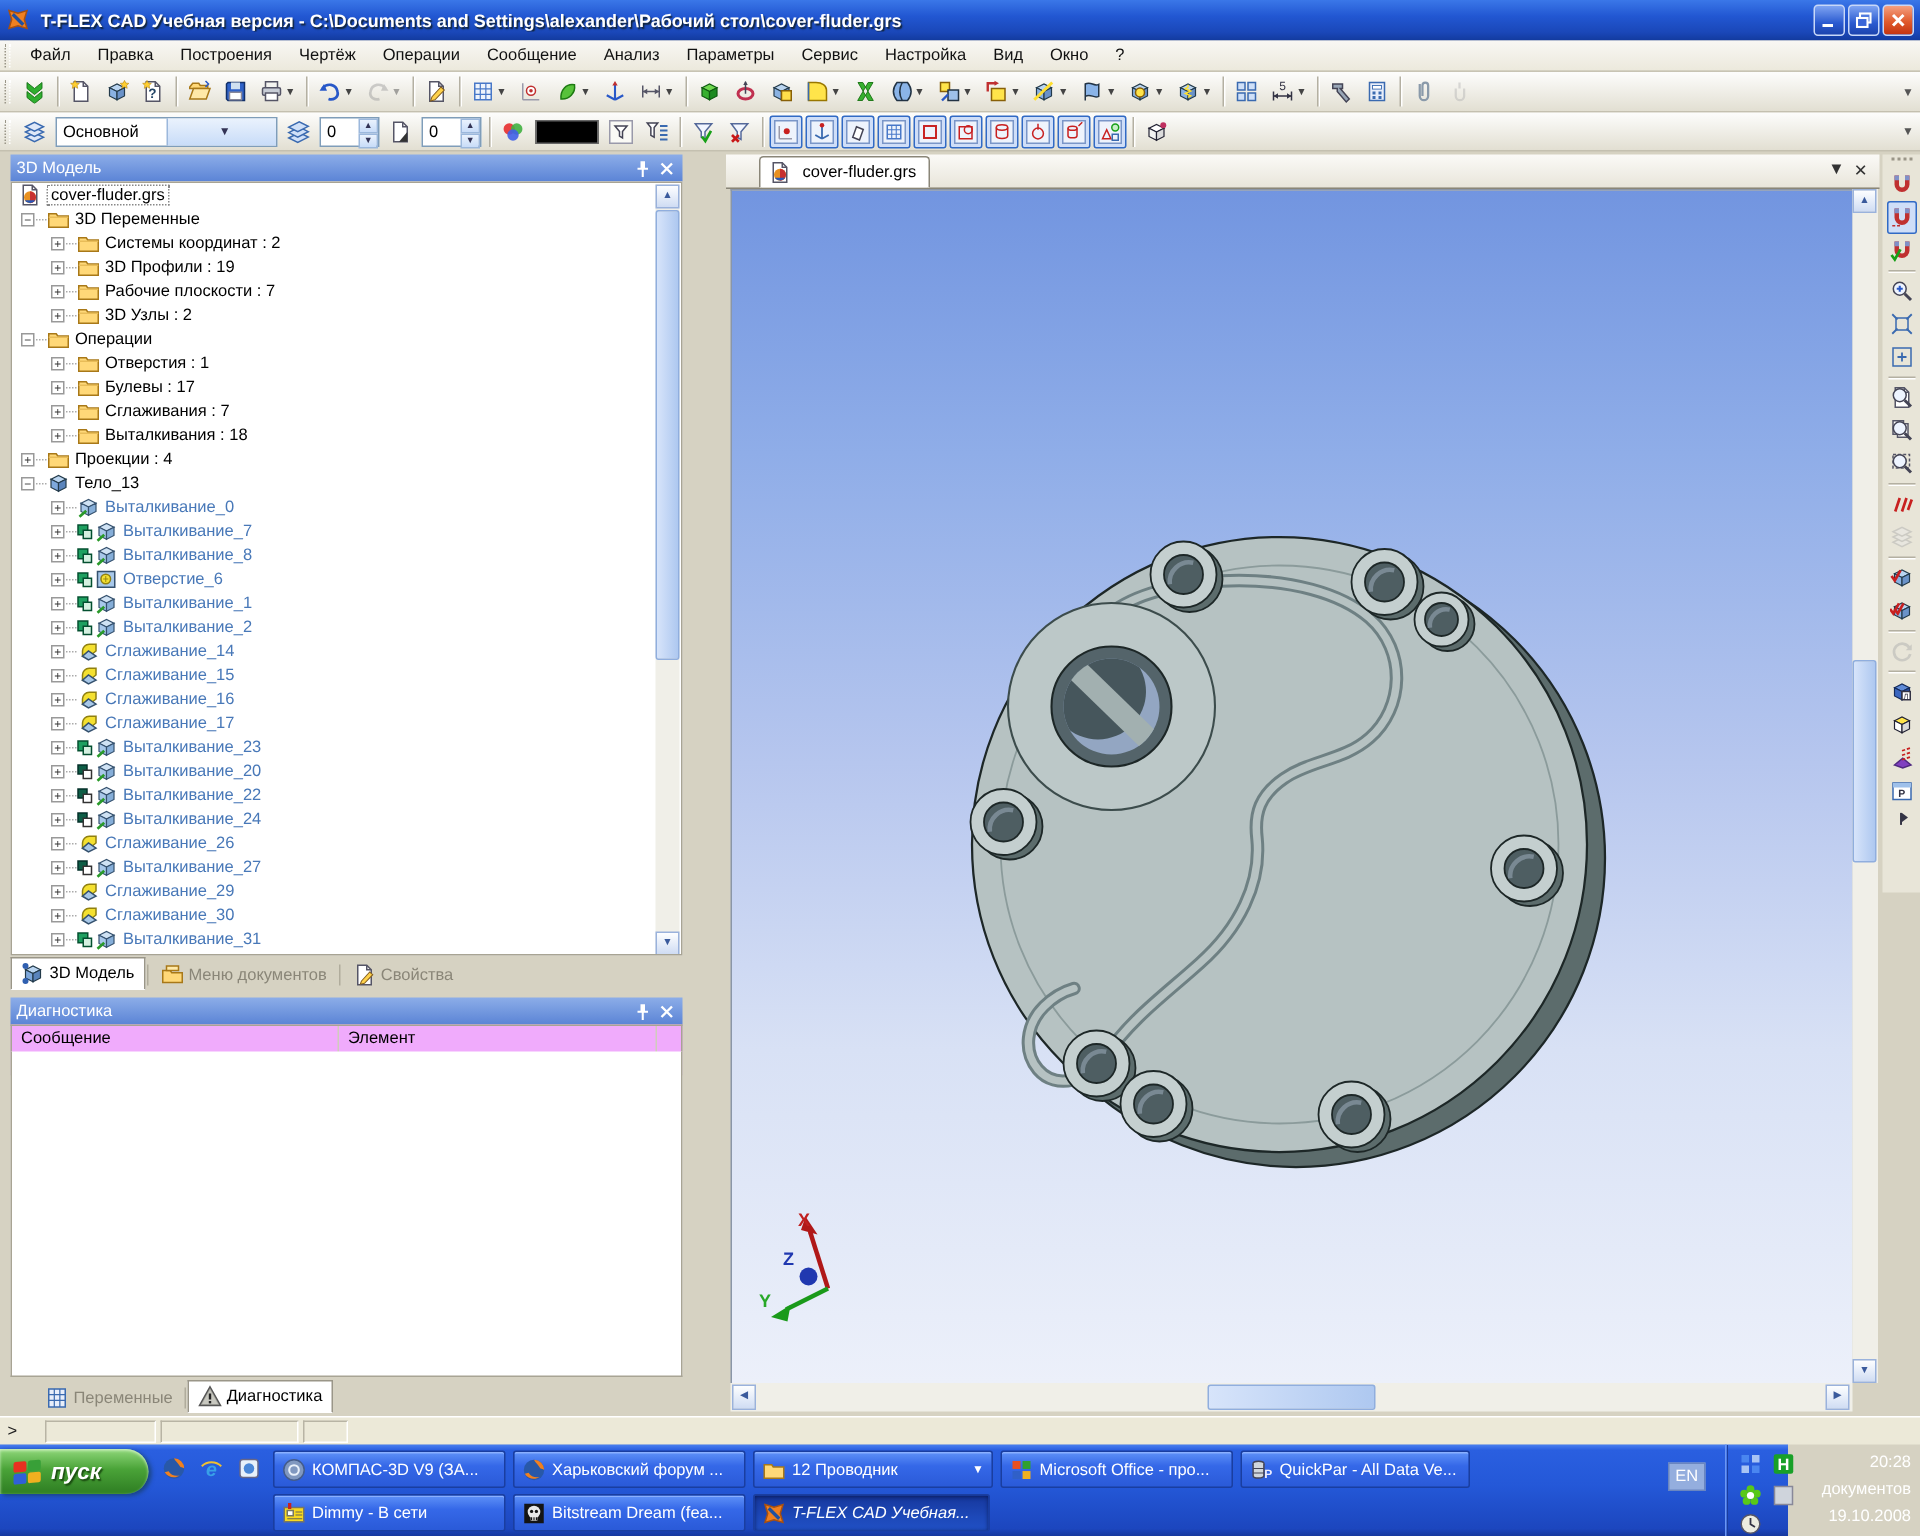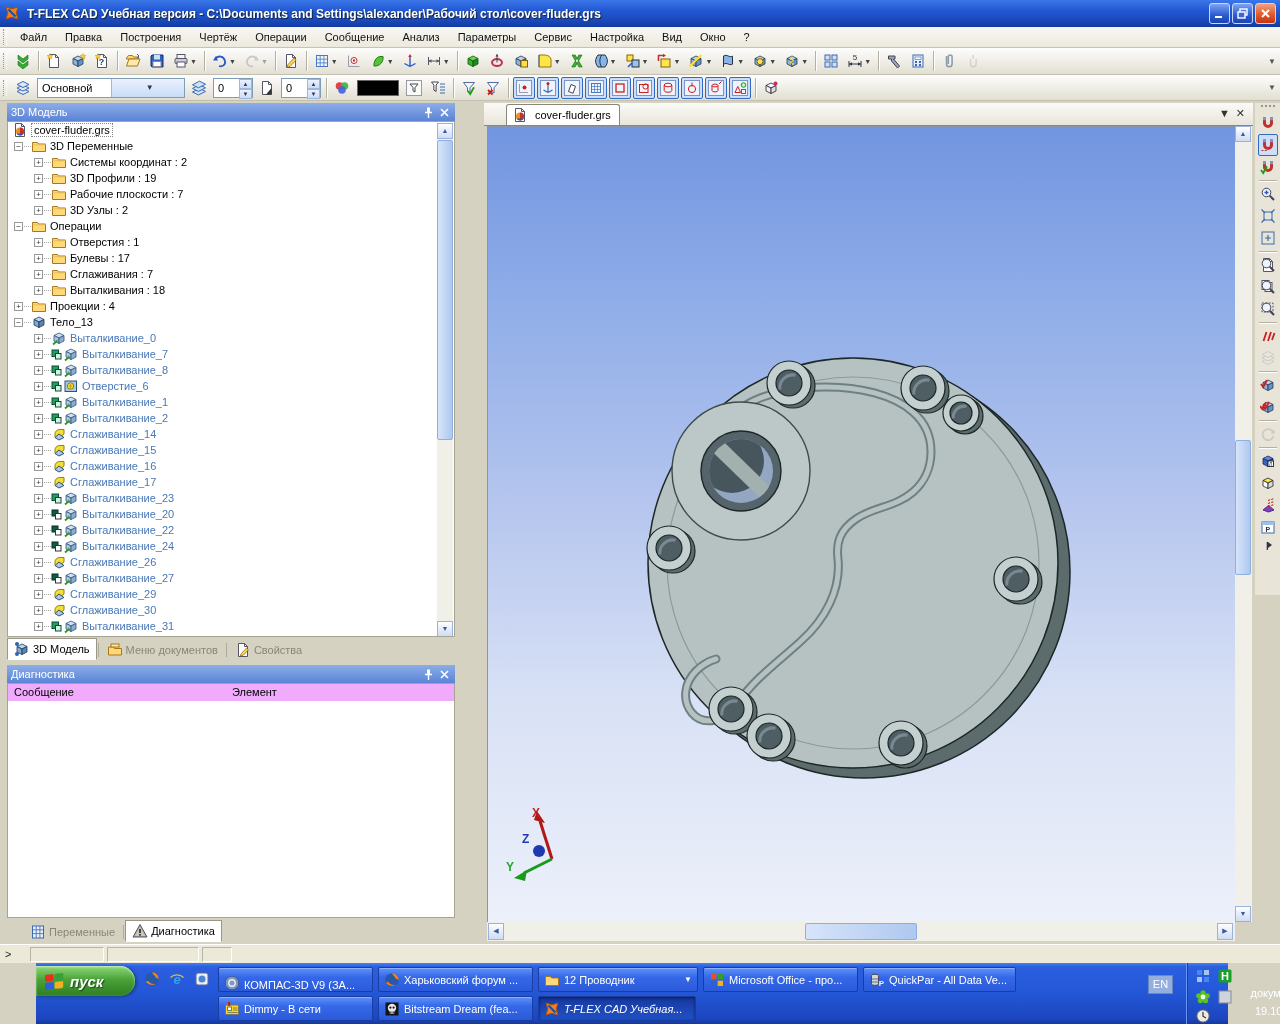--- a/index.html
+++ b/index.html
@@ -113,21 +113,21 @@
 
   
   #statusbar{position:absolute;left:0;top:944px;width:1280px;height:19px;background:#ece9d8;
     border-top:1px solid #fff;display:flex;align-items:center;color:#222;}
   #statusbar .prompt{width:30px;padding-left:5px;}
   #statusbar .msg{flex:1;padding-left:8px;}
   .scell{height:15px;border:1px solid;border-color:#b8b4a4 #fff #fff #b8b4a4;margin-right:3px;}
 
   
   #taskbar{position:absolute;left:0;top:963px;width:1192px;height:61px;
-    background:linear-gradient(180deg,#4a80f0 0%,#2a5fe0 6%,#2458d8 45%,#1c46be 92%,#16389e 100%);margin-left:36px;}
+    background:linear-gradient(180deg,#4a80f0 0%,#2a5fe0 6%,#2458d8 45%,#1c46be 92%,#16389e 100%);}
   #startbtn{position:absolute;left:0;top:3px;width:99px;height:30px;border-radius:0 15px 15px 0;
     background:linear-gradient(#8fd87a,#4aa338 45%,#338426 90%);
     box-shadow:inset 0 1px 2px #cff0c0, 2px 1px 3px #1338;
     color:#fff;font-weight:bold;font-style:italic;font-size:15px;display:flex;align-items:center;
     gap:5px;padding-left:8px;text-shadow:1px 1px 1px #1a4a10;}
   .ql{position:absolute;width:20px;height:20px;}
   .task{position:absolute;height:25px;border-radius:2px;color:#fff;display:flex;align-items:center;
     gap:4px;padding:0 5px;overflow:hidden;white-space:nowrap;font-size:11px;
     background:linear-gradient(#5f92f8,#3568e8 40%,#2a5ad8);border:1px solid #1a3ea0;
     box-shadow:inset 0 1px 0 #8ab0ff;}
@@ -1574,21 +1574,21 @@
         </svg>
       </span>
       <span class="ql" style="left: 158px; top: 8px;">
         <svg width="16" height="16" viewBox="0 0 16 16">
           <rect x="2" y="2" width="12" height="12" rx="2" fill="#e8f0fa" stroke="#668"></rect>
           <circle cx="8" cy="8" r="3.5" fill="#4a86d8"></circle>
         </svg>
       </span>
     </div>
   <div id="taskbuttons">
-      <div class="task" style="left: 182px; top: 4px; width: 155px; align-items: flex-end;">
+      <div class="task" style="left: 182px; top: 4px; width: 155px;">
         <span class="ticn">
           <svg width="16" height="16" viewBox="0 0 16 16">
             <circle cx="8" cy="8" r="6.8" fill="#8098c0" stroke="#445c8a"></circle>
             <circle cx="8" cy="8" r="3.2" fill="none" stroke="#e8f0fa" stroke-width="1.4"></circle>
           </svg>
         </span>
         <span>КОМПАС-3D V9 (ЗА...</span>
       </div>
       <div class="task" style="left: 342px; top: 4px; width: 155px;">
         <span class="ticn">

